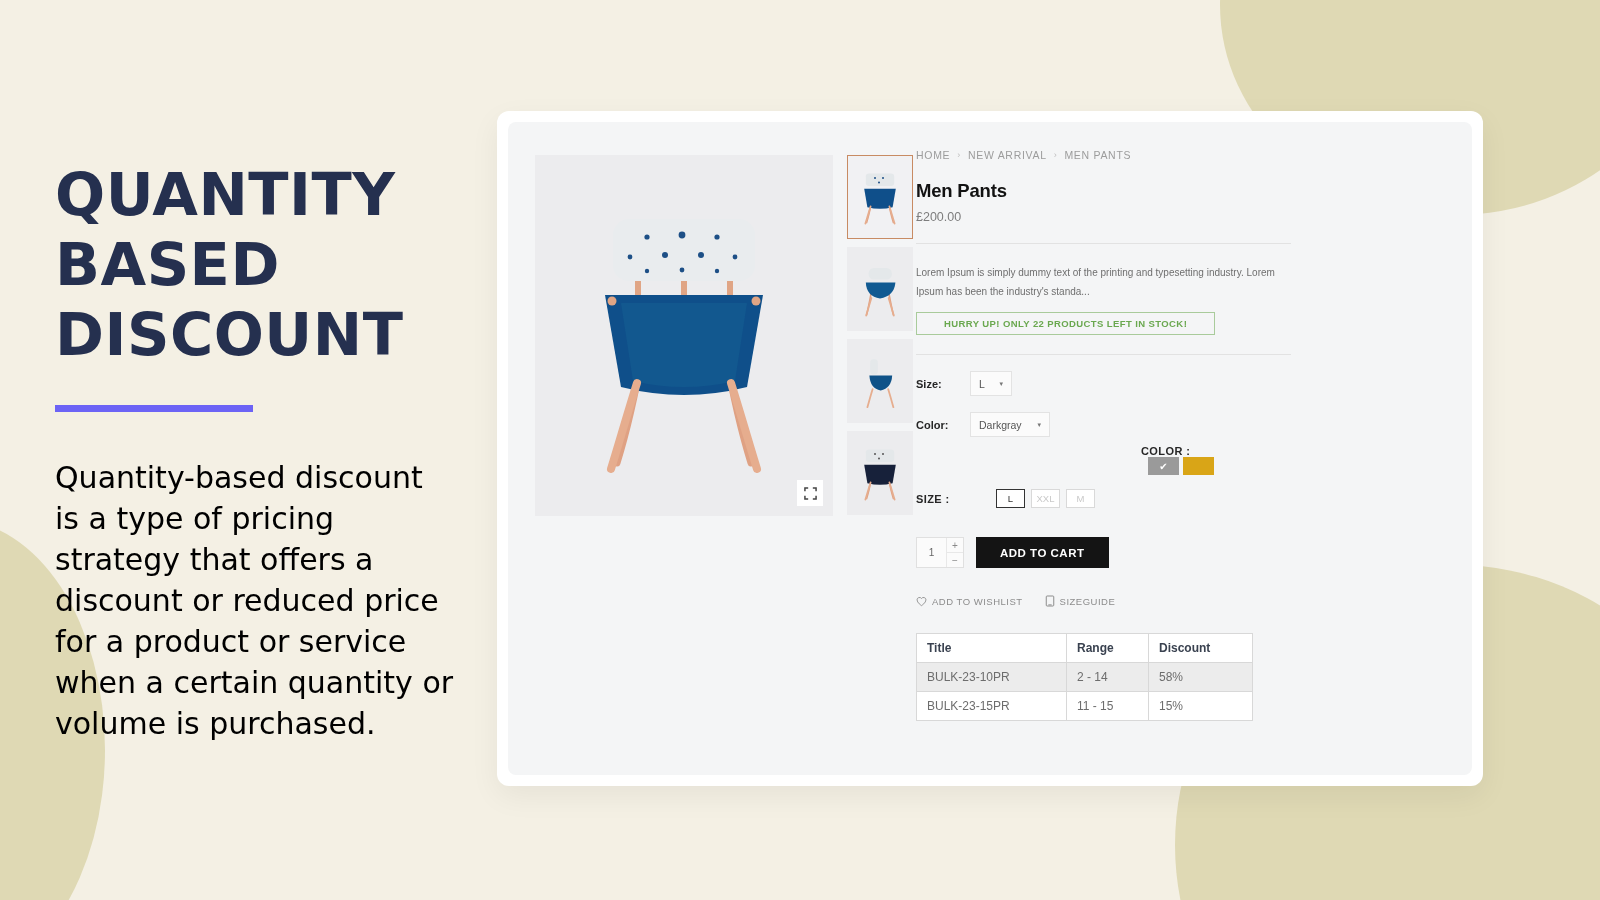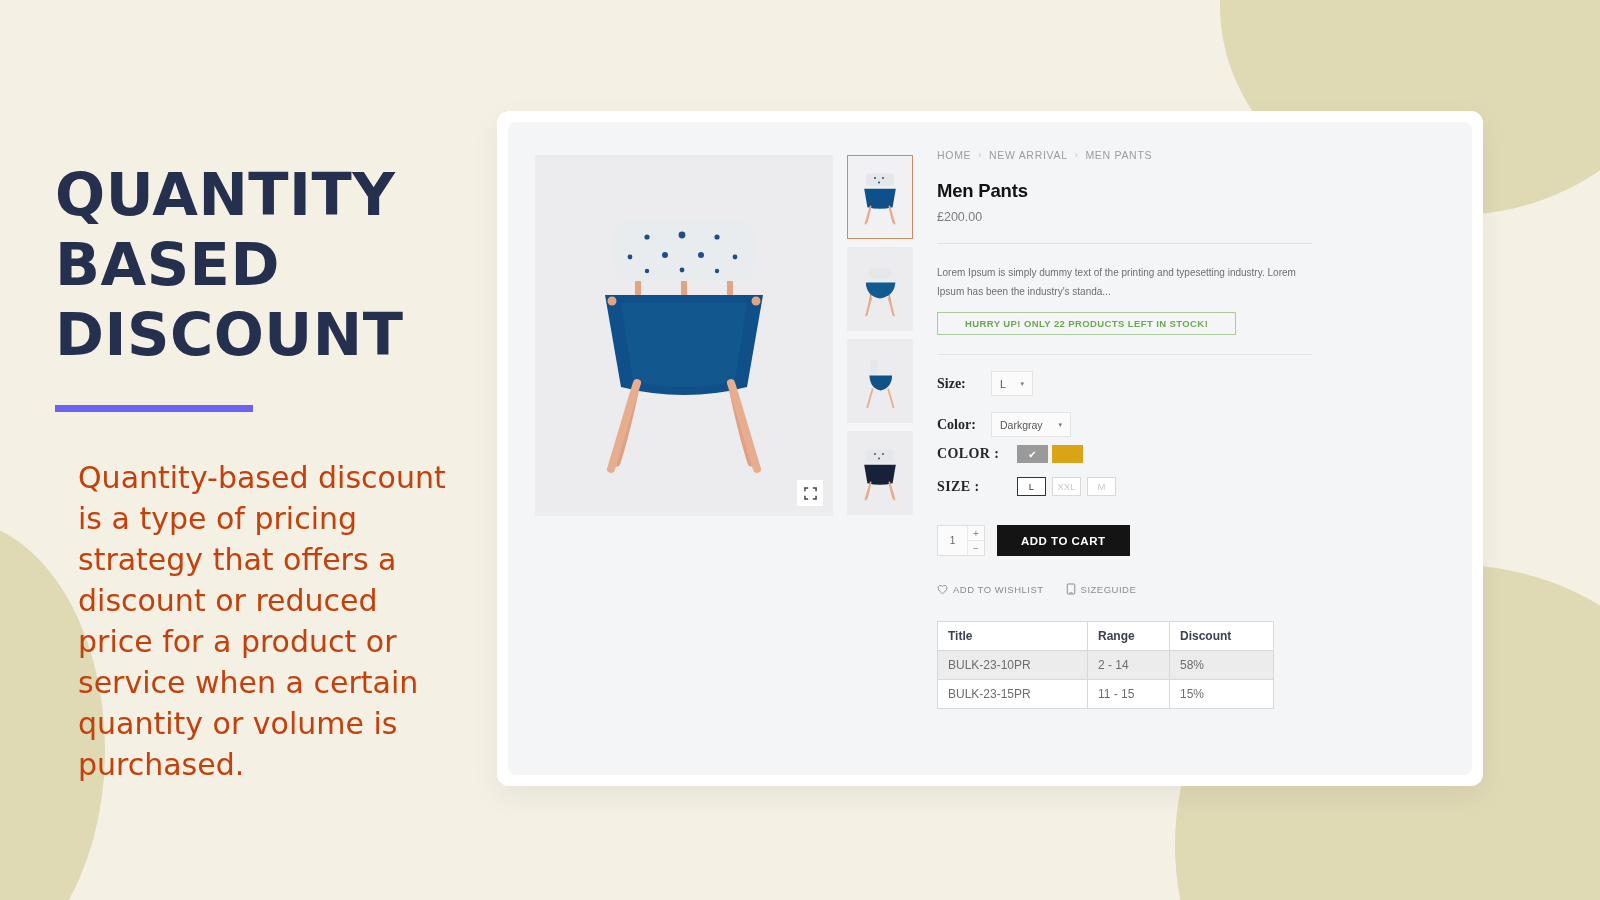--- a/index.html
+++ b/index.html
@@ -36,24 +36,23 @@
   }
   .accent-bar {
     width: 198px; height: 7px;
     background: #6c63f5;
     margin-top: 35px;
   }
   .body-copy {
     margin-top: 45px;
     font-size: 30px;
     line-height: 41px;
-    color: #c2410c;
+    color: #000000;
     font-family: "DejaVu Sans", sans-serif;
     max-width: 400px;
-    margin-left: 23px;
   }
 
   
   .card {
     position: absolute;
     left: 497px; top: 111px;
     width: 986px; height: 675px;
     background: #ffffff;
     border-radius: 12px;
     box-shadow: 0 10px 30px rgba(0,0,0,0.06);
@@ -95,21 +94,21 @@
     border: 1px solid transparent;
     display: flex; align-items: center; justify-content: center;
     cursor: pointer;
     overflow: hidden;
   }
   .thumb.selected { border: 1px solid #c88b63; background: #f1f1f3; }
 
   
   .details {
     position: absolute;
-    left: 429px; top: 27px;
+    left: 408px; top: 27px;
     width: 530px;
   }
   .breadcrumb {
     font-size: 10.5px;
     letter-spacing: 0.7px;
     color: #9c9c9c;
     display: flex; align-items: center; gap: 7px;
   }
   .breadcrumb .crumb { cursor: pointer; }
   .breadcrumb .crumb.current { color: #9c9c9c; }
@@ -147,25 +146,24 @@
     color: #6aa84f;
     font-size: 9.5px;
     font-weight: 700;
     letter-spacing: 0.4px;
     padding: 5px 27px;
   }
 
   
   .opt-row { display: flex; align-items: center; margin-top: 16px; }
   .opt-label {
-    font-size: 14px;
+    font-size: 11px;
     font-weight: 700;
     color: #262626;
     width: 54px;
-    font-family: Liberation Serif, serif;
   }
   .opt-label.caps { letter-spacing: 0.4px; }
   .select-box {
     background: #fbfbfb;
     border: 1px solid #e3e3e3;
     height: 25px;
     min-width: 42px;
     padding: 0 8px;
     display: flex; align-items: center; justify-content: space-between;
     gap: 10px;
@@ -413,21 +411,21 @@
       
       <div class="opt-row">
         <span class="opt-label">Color:</span>
         <div class="select-box" style="min-width:80px;">
           <span>Darkgray</span>
           <span class="caret">▾</span>
         </div>
       </div>
 
       
-      <div class="opt-row" style="margin-top:8px;">
+      <div class="opt-row" style="margin-top:8px;flex-direction:column;">
         <span class="opt-label caps" style="width:80px;">COLOR :</span>
         <div class="swatches">
           <div class="swatch" style="background:#9a9a9a;">
             <span class="check">✔</span>
           </div>
           <div class="swatch" style="background:#d9a517;">
             <span class="check"></span>
           </div>
         </div>
       </div>

